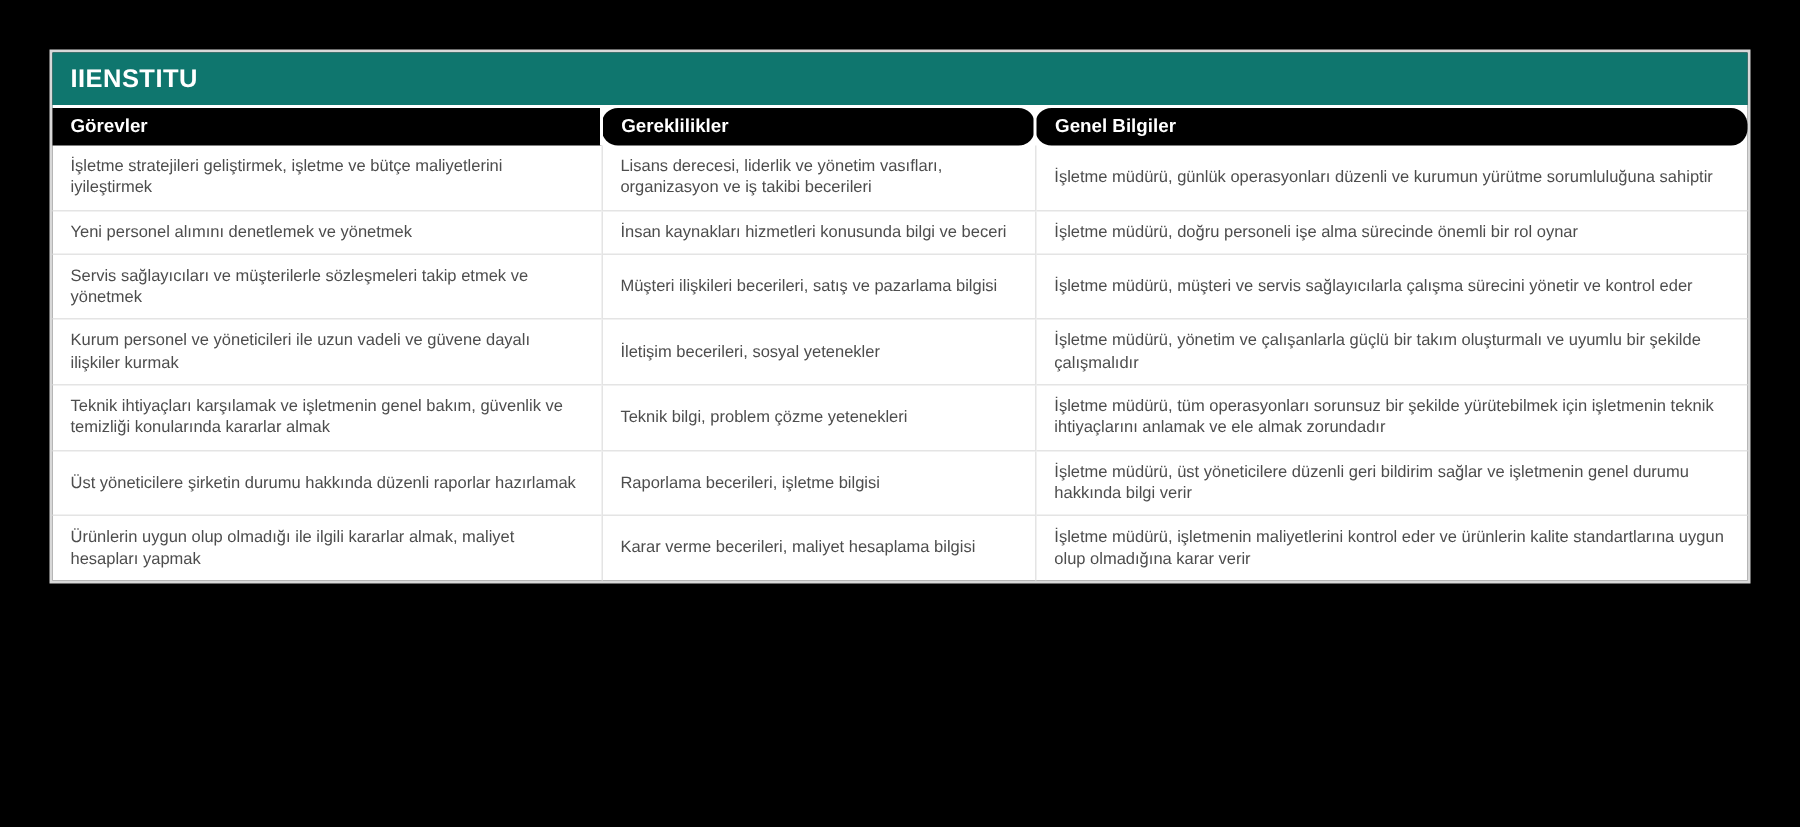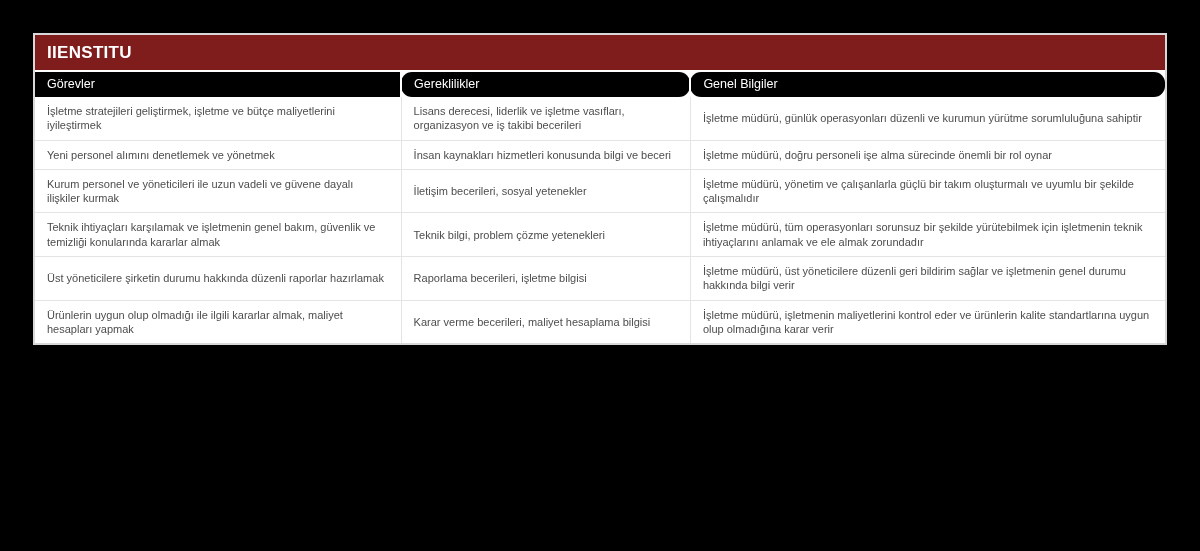--- a/index.html
+++ b/index.html
@@ -10,42 +10,42 @@
   }
   .frame {
     position: absolute;
     left: 33px;
     top: 33px;
     width: 1134px;
     border: 2px solid #d8d8d8;
     background: #000;
   }
   .title-bar {
-    background: #7f1d1d;
+    background: #0f766e;
     color: #fff;
     font-size: 17px;
     font-weight: bold;
     letter-spacing: 0.3px;
     padding: 8px 12px 7px 12px;
     border-bottom: 2px solid #fff;
   }
   table.data-table {
     width: 100%;
     border-collapse: collapse;
     background: #fff;
     table-layout: fixed;
   }
   col.c1 { width: 32.4%; }
   col.c2 { width: 25.6%; }
   col.c3 { width: 42.0%; }
   th {
     background: #000;
     color: #fff;
     font-size: 12.5px;
-    font-weight: normal;
+    font-weight: bold;
     text-align: left;
     padding: 5px 12px 6px 12px;
     vertical-align: middle;
   }
   th + th { border-left: 2px solid #fff; border-radius: 11px; }
   td {
     font-size: 11px;
     line-height: 1.3;
     color: #4d4d4d;
     padding: 7px 12px;
@@ -70,27 +70,32 @@
     <thead>
       <tr>
         <th>Görevler</th>
         <th>Gereklilikler</th>
         <th>Genel Bilgiler</th>
       </tr>
     </thead>
     <tbody>
       <tr>
         <td>İşletme stratejileri geliştirmek, işletme ve bütçe maliyetlerini iyileştirmek</td>
-        <td>Lisans derecesi, liderlik ve işletme vasıfları, organizasyon ve iş takibi becerileri</td>
+        <td>Lisans derecesi, liderlik ve yönetim vasıfları, organizasyon ve iş takibi becerileri</td>
         <td>İşletme müdürü, günlük operasyonları düzenli ve kurumun yürütme sorumluluğuna sahiptir</td>
       </tr>
       <tr>
         <td>Yeni personel alımını denetlemek ve yönetmek</td>
         <td>İnsan kaynakları hizmetleri konusunda bilgi ve beceri</td>
         <td>İşletme müdürü, doğru personeli işe alma sürecinde önemli bir rol oynar</td>
+      </tr>
+      <tr>
+        <td>Servis sağlayıcıları ve müşterilerle sözleşmeleri takip etmek ve yönetmek</td>
+        <td>Müşteri ilişkileri becerileri, satış ve pazarlama bilgisi</td>
+        <td>İşletme müdürü, müşteri ve servis sağlayıcılarla çalışma sürecini yönetir ve kontrol eder</td>
       </tr>
       <tr>
         <td>Kurum personel ve yöneticileri ile uzun vadeli ve güvene dayalı ilişkiler kurmak</td>
         <td>İletişim becerileri, sosyal yetenekler</td>
         <td>İşletme müdürü, yönetim ve çalışanlarla güçlü bir takım oluşturmalı ve uyumlu bir şekilde çalışmalıdır</td>
       </tr>
       <tr>
         <td>Teknik ihtiyaçları karşılamak ve işletmenin genel bakım, güvenlik ve temizliği konularında kararlar almak</td>
         <td>Teknik bilgi, problem çözme yetenekleri</td>
         <td>İşletme müdürü, tüm operasyonları sorunsuz bir şekilde yürütebilmek için işletmenin teknik ihtiyaçlarını anlamak ve ele almak zorundadır</td>

